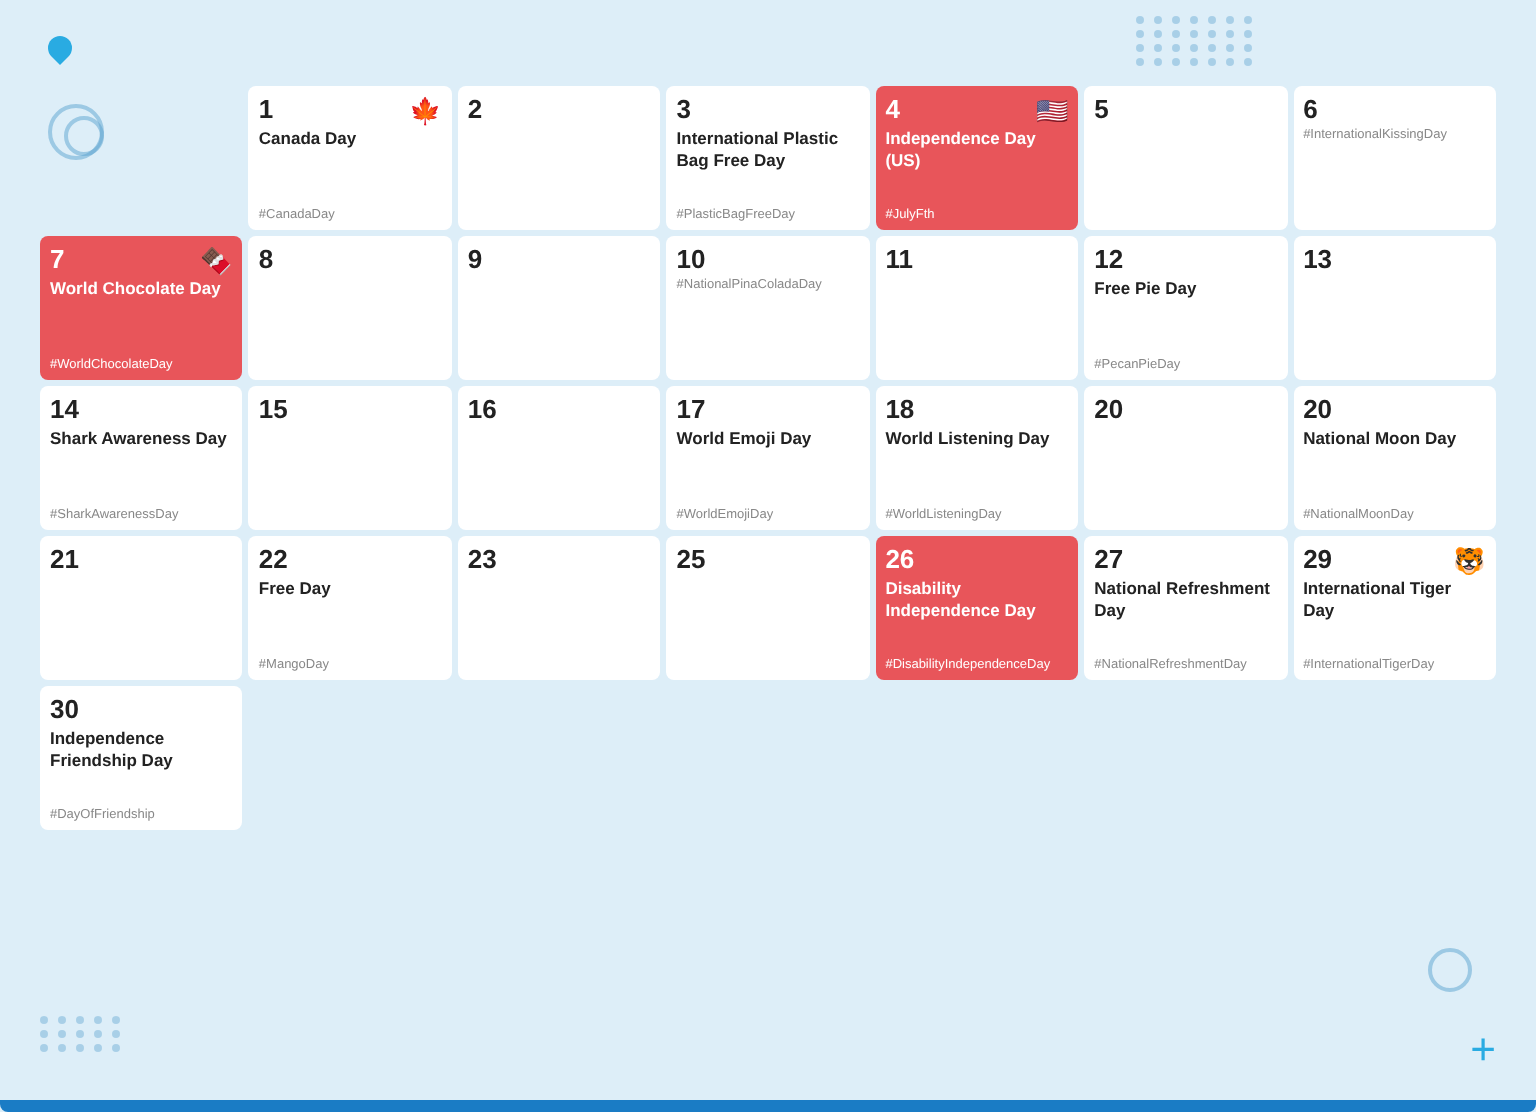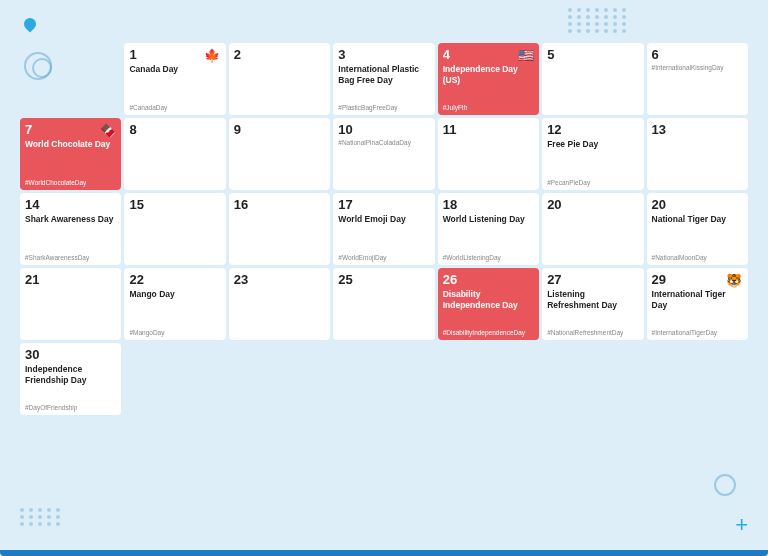--- a/index.html
+++ b/index.html
@@ -333,45 +333,45 @@
       <div class="day-cell">
         <div class="day-number">18</div>
         <div class="day-title">World Listening Day</div>
         <div class="day-hashtag">#WorldListeningDay</div>
       </div>
       <div class="day-cell">
         <div class="day-number">20</div>
       </div>
       <div class="day-cell">
         <div class="day-number">20</div>
-        <div class="day-title">National Tiger Day</div>
+        <div class="day-title">National Moon Day</div>
         <div class="day-hashtag">#NationalMoonDay</div>
       </div>
       <div class="day-cell">
         <div class="day-number">21</div>
       </div>
       <div class="day-cell">
         <div class="day-number">22</div>
-        <div class="day-title">Mango Day</div>
+        <div class="day-title">Free Day</div>
         <div class="day-hashtag">#MangoDay</div>
       </div>
       <div class="day-cell">
         <div class="day-number">23</div>
       </div>
       <div class="day-cell">
         <div class="day-number">25</div>
       </div>
       <div class="day-cell highlight-red">
         <div class="day-number">26</div>
         <div class="day-title">Disability Independence Day</div>
         <div class="day-hashtag">#DisabilityIndependenceDay</div>
       </div>
       <div class="day-cell">
         <div class="day-number">27</div>
-        <div class="day-title">Listening Refreshment Day</div>
+        <div class="day-title">National Refreshment Day</div>
         <div class="day-hashtag">#NationalRefreshmentDay</div>
       </div>
       <div class="day-cell">
         <div class="day-number">29</div>
         <div class="day-icon">🐯</div>
         <div class="day-title">International Tiger Day</div>
         <div class="day-hashtag">#InternationalTigerDay</div>
       </div>
       <div class="day-cell">
         <div class="day-number">30</div>

